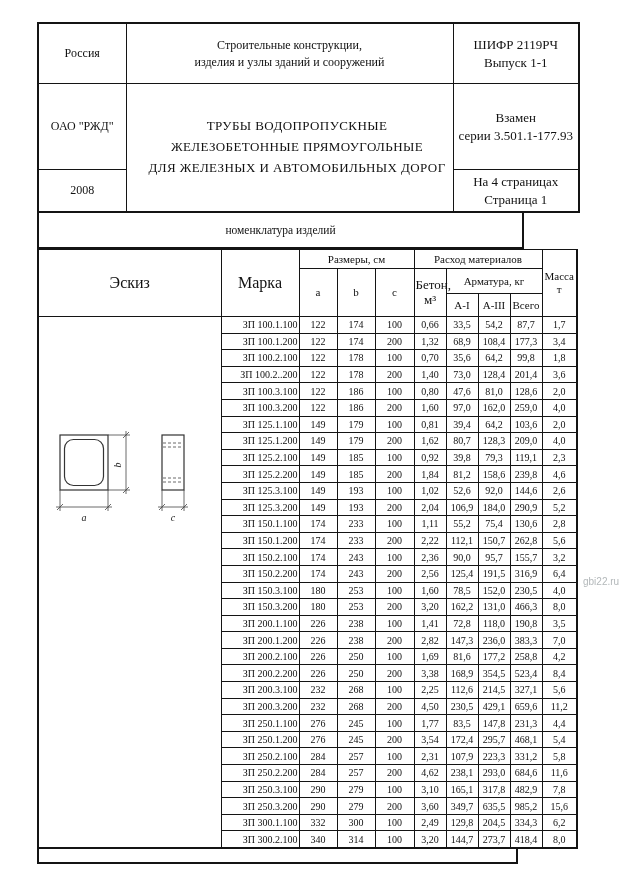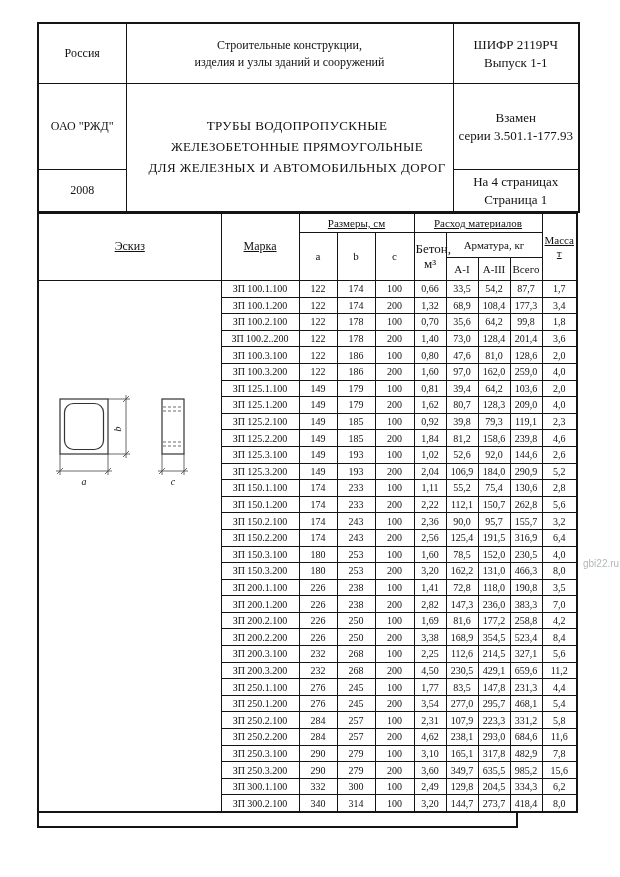--- a/index.html
+++ b/index.html
@@ -31,38 +31,38 @@
     font-size:11.5px;
   }
 
   
   .main{width:541px;border:2px solid #141414;border-top:none;}
   .main th,.main td{
     border:1px solid #141414;text-align:center;vertical-align:middle;
     padding:0 1px;font-weight:normal;
   }
   .main thead th{font-size:11px;line-height:1.15;}
-  .main thead tr:nth-child(1) th{height:18px;text-decoration:underline;}
+  .main thead tr:nth-child(1) th{height:18px;}
   .main thead tr:nth-child(2) th{height:24px;}
   .main thead tr:nth-child(3) th{height:22px;}
-  .main thead .big{font-size:12px;}
+  .main thead .big{font-size:16px;}
   .main tbody td{height:15.6px;font-size:10px;white-space:nowrap;}
-  .main tbody td.mark{text-align:center;}
+  .main tbody td.mark{text-align:right;}
   .sketch-cell{vertical-align:top !important;}
   .sketch-wrap{margin-top:112px;display:flex;justify-content:center;}
 
   
   .footer-strip{
     width:477px;height:13px;
     border:2px solid #141414;border-top:none;
   }
 
   
   .watermark{
-    position:absolute;left:583px;top:558px;
+    position:absolute;left:583px;top:576px;
     font-size:10px;color:#b3b8ba;
     font-family:"Liberation Sans","DejaVu Sans",sans-serif;
   }
 
   svg text{font-family:"Liberation Serif","DejaVu Serif",serif;font-style:italic;font-size:10px;fill:#222;}
 </style>
 </head>
 <body>
 
 <div class="doc">
@@ -100,20 +100,21 @@
     <tr class="row3">
       <td>2008</td>
       <td class="small">
         <div>На 4 страницах</div>
         <div>Страница 1</div>
       </td>
     </tr>
   </tbody>
     </table>
 
+  <div class="nomenclature">номенклатура изделий</div>
 
   <table class="main">
     <colgroup>
       <col style="width:183px">
         <col style="width:78px">
       <col style="width:38px">
         <col style="width:38px">
         <col style="width:39px">
       <col style="width:32px">
         <col style="width:32px">
@@ -471,21 +472,21 @@
           <td class="num">147,8</td>
           <td class="num">231,3</td>
           <td class="num">4,4</td>
         </tr>
         <tr>
           <td class="mark">ЗП 250.1.200</td>
           <td class="num">276</td>
           <td class="num">245</td>
           <td class="num">200</td>
           <td class="num">3,54</td>
-          <td class="num">277,0</td>
+          <td class="num">172,4</td>
           <td class="num">295,7</td>
           <td class="num">468,1</td>
           <td class="num">5,4</td>
         </tr>
         <tr>
           <td class="mark">ЗП 250.2.100</td>
           <td class="num">284</td>
           <td class="num">257</td>
           <td class="num">100</td>
           <td class="num">2,31</td>

